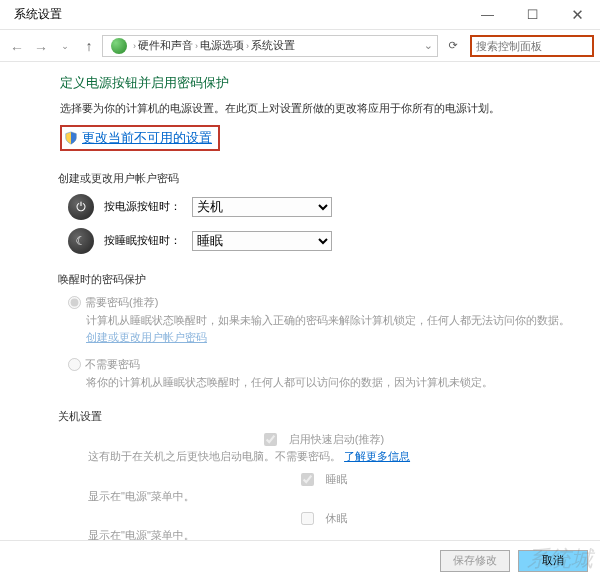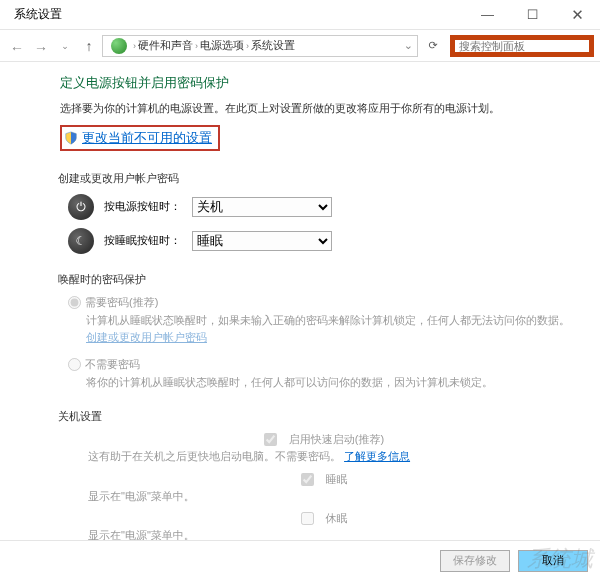--- a/index.html
+++ b/index.html
@@ -11,21 +11,21 @@
 .titlebar .win-btn.close { font-size: 15px; }
 
 .navbar { height: 32px; display: flex; align-items: center; border-bottom: 1px solid #e5e5e5; padding: 0 6px; gap: 2px; }
 .nav-btn { width: 22px; height: 22px; display: flex; align-items: center; justify-content: center; color: #888; font-size: 14px; cursor: pointer; }
 .nav-up { color: #555; }
 .nav-icon { width: 16px; height: 16px; background: radial-gradient(circle at 30% 30%, #7fd77f, #2a8a2a); border-radius: 50%; margin: 0 4px; }
 .crumbs { flex: 1; border: 1px solid #ccc; height: 22px; display: flex; align-items: center; padding: 0 4px; gap: 2px; font-size: 11px; color: #333; }
 .crumbs .sep { color: #888; font-size: 9px; }
 .crumbs .tail { margin-left: auto; display: flex; gap: 4px; color: #888; }
 .refresh { width: 22px; height: 22px; border: 0; display: flex; align-items: center; justify-content: center; color: #555; margin-left: 2px; }
-.searchbox { width: 144px; height: 22px; border: 5px solid #c2410c; display: flex; align-items: center; padding: 0 4px; margin-left: 4px; }
+.searchbox { width: 124px; height: 22px; border: 2px solid #c2410c; display: flex; align-items: center; padding: 0 4px; margin-left: 4px; }
 .searchbox input { flex: 1; border: 0; outline: none; font-size: 11px; color: #555; background: transparent; }
 .searchbox .sglass { color: #888; font-size: 12px; }
 
 .content { padding: 12px 20px 0 60px; height: 478px; overflow-y: auto; }
 .h1 { color: #0a6a3a; font-size: 13px; font-weight: normal; margin-bottom: 8px; }
 .desc { font-size: 11px; color: #333; margin-bottom: 8px; line-height: 1.5; }
 
 .admin-link-wrap { border: 2px solid #c0392b; display: inline-flex; align-items: center; padding: 2px 6px 2px 2px; gap: 4px; margin-bottom: 14px; }
 .shield { width: 14px; height: 14px; }
 .admin-link { color: #0066cc; text-decoration: underline; font-size: 13px; cursor: pointer; }

